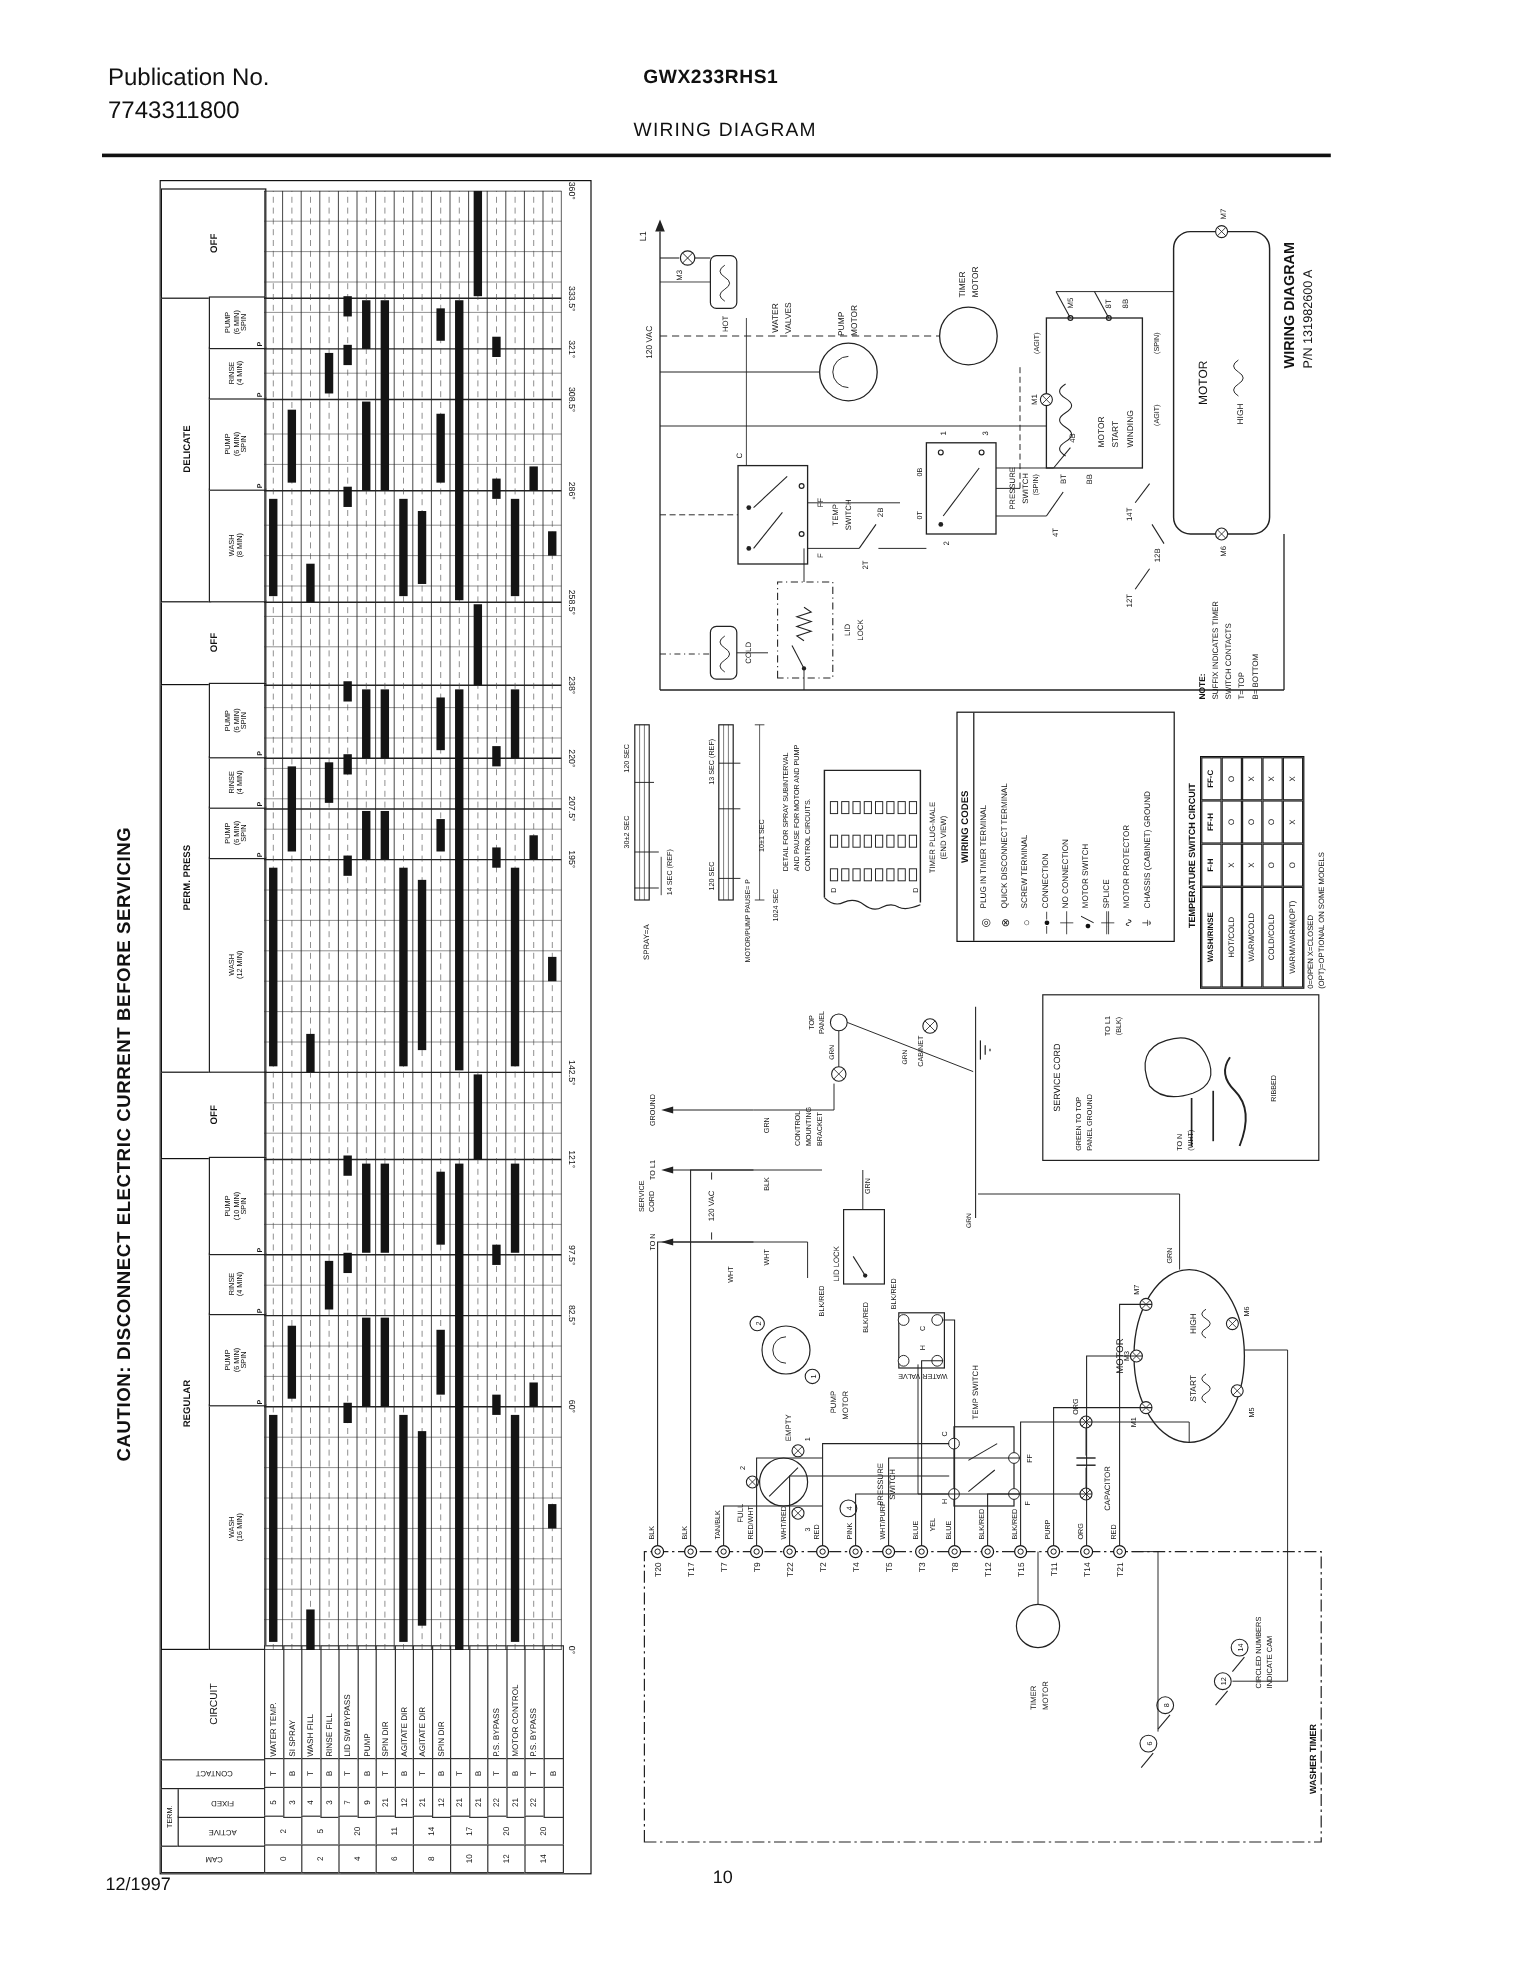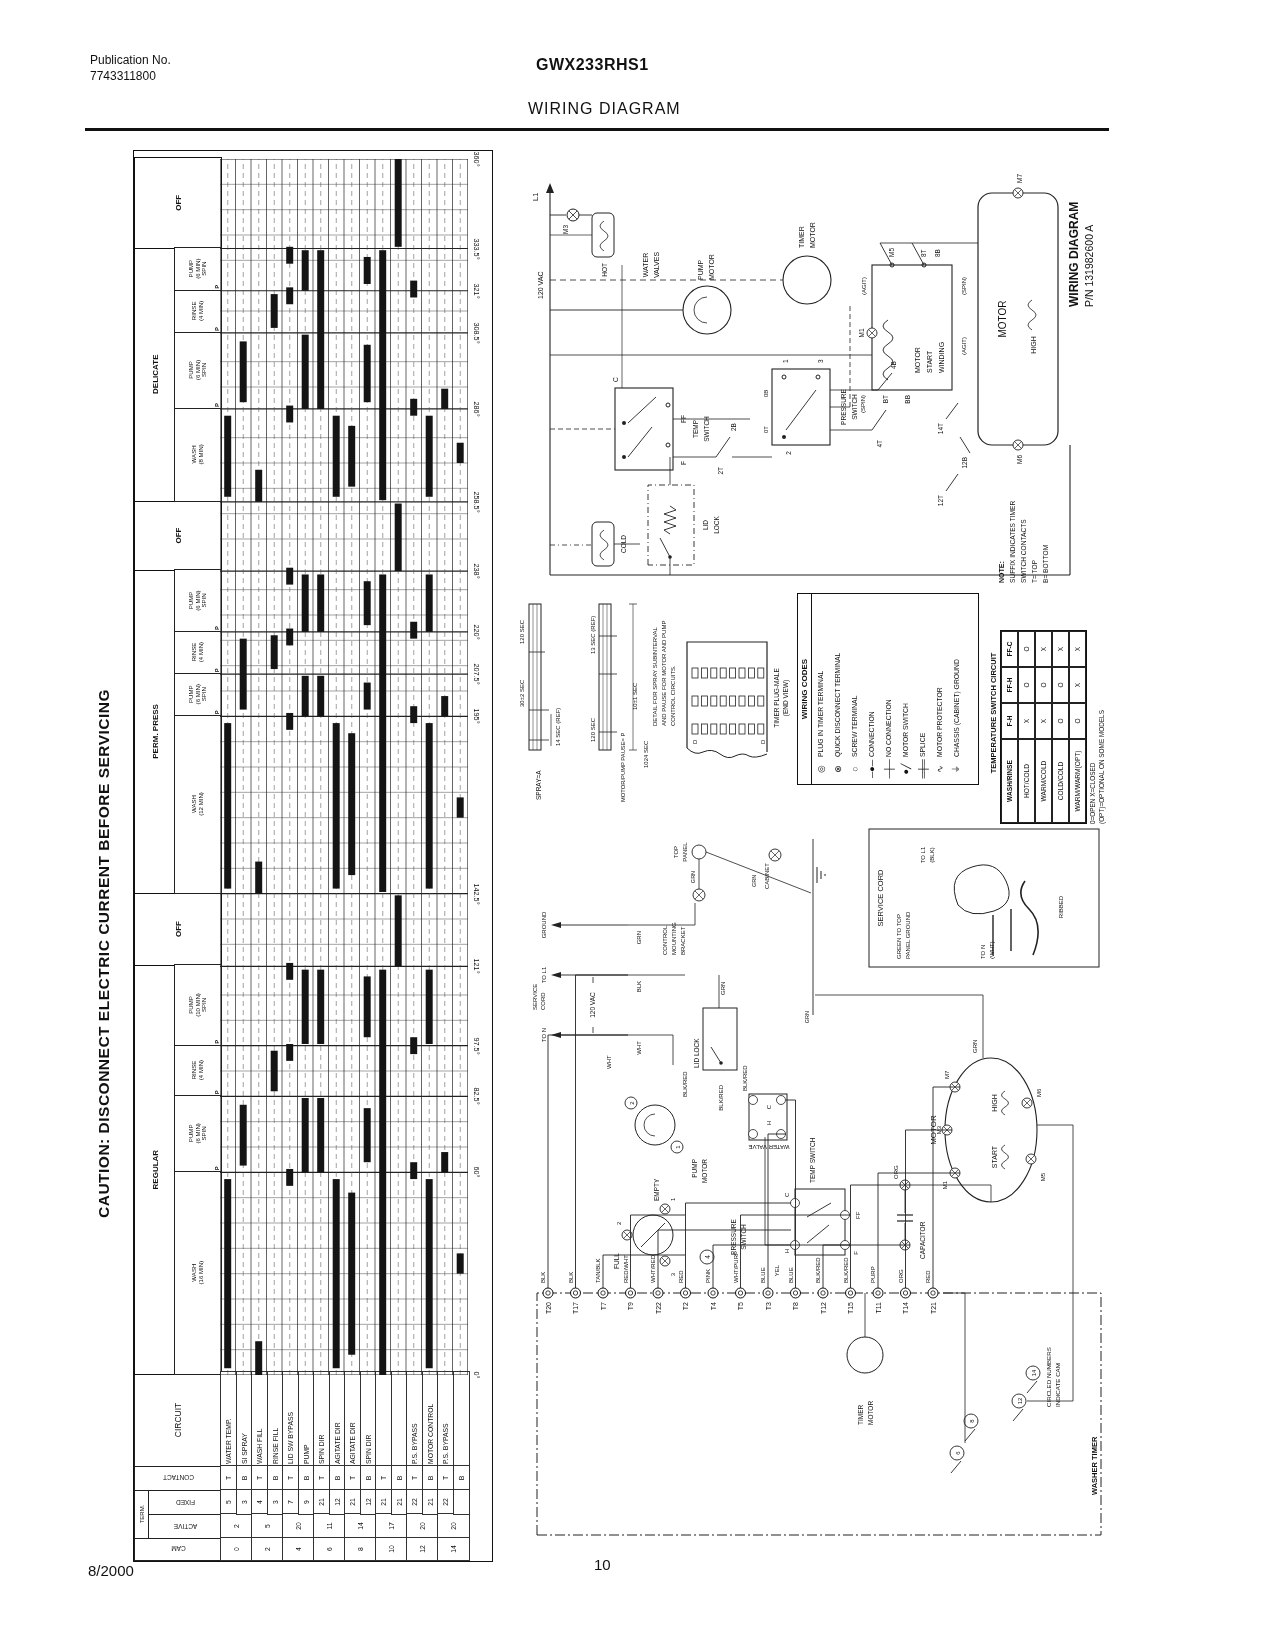--- a/index.html
+++ b/index.html
@@ -22,21 +22,21 @@
   svg text{fill:#111;}
   .box{position:absolute;border:1.4px solid #111;background:#fff;}
   .codes-title{font-size:8px;font-weight:bold;text-align:center;border-bottom:1px solid #111;padding:2px 0;}
   .code-row{display:flex;align-items:center;height:17px;padding-left:3px;}
   .code-sym{width:24px;font-size:9px;text-align:center;flex:none;}
   .code-lbl{font-size:6.8px;}
   .tt-title{font-size:7.5px;font-weight:bold;text-align:center;padding:2px 0;}
   .tt-grid{display:grid;grid-template-columns:84px 36px 36px 36px;border:1.2px solid #111;width:192px;}
   .tt-cell{border:0.6px solid #222;font-size:6.6px;height:15px;display:flex;align-items:center;justify-content:center;overflow:hidden;}
   .tt-note{font-size:6.4px;margin-top:2px;}
-  #hdr-pub{position:absolute;left:90px;top:52px;font-size:12px;line-height:1.35;}
+  #hdr-pub{position:absolute;left:90px;top:52px;font-size:20px;line-height:1.35;}
   #hdr-model{position:absolute;left:536px;top:56px;font-size:16px;font-weight:bold;letter-spacing:.5px;}
   #hdr-title{position:absolute;left:528px;top:100px;font-size:16px;letter-spacing:1px;}
   #ftr-date{position:absolute;left:88px;top:1562px;font-size:15px;}
   #ftr-page{position:absolute;left:594px;top:1556px;font-size:15px;}
 </style>
 </head>
 <body>
 
 <div id="page">
 
@@ -892,15 +892,15 @@
           <path d="M267 420 H 468 V 447" fill="none" stroke="#222" stroke-width="0.9"></path>
           <circle cx="262" cy="420" r="5" fill="#fff" stroke="#111" stroke-width="1"></circle>
           <circle cx="262" cy="420" r="2.2" fill="none" stroke="#111" stroke-width="0.8"></circle>
           <text x="253" y="422.5" text-anchor="end" font-size="7">T21</text>
           <text x="272" y="417" font-size="6">RED</text>
         </svg>
 
     </div>
   </div>
 
-  <div id="ftr-date">8/2000</div>
+  <div id="ftr-date">12/1997</div>
   <div id="ftr-page">10</div>
 </div>
 
 </body></html>

